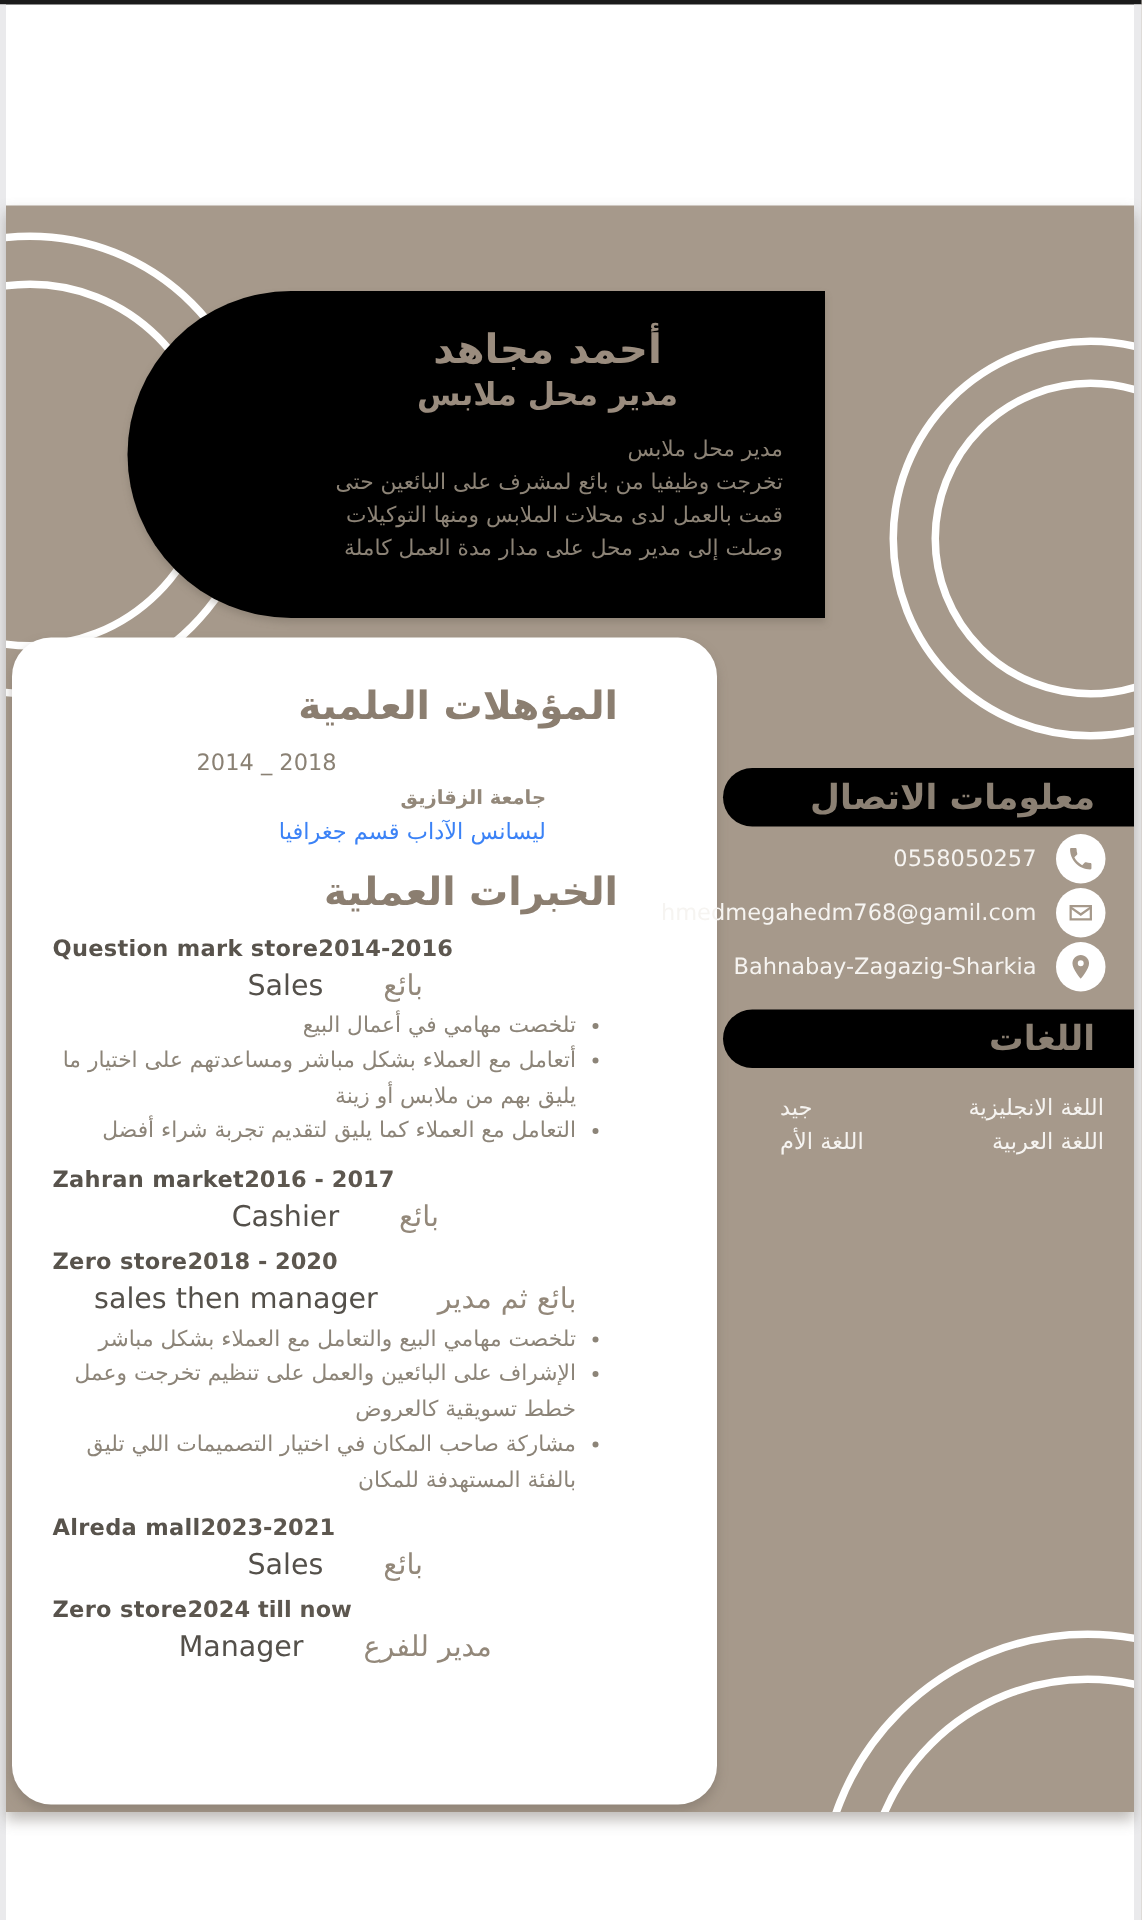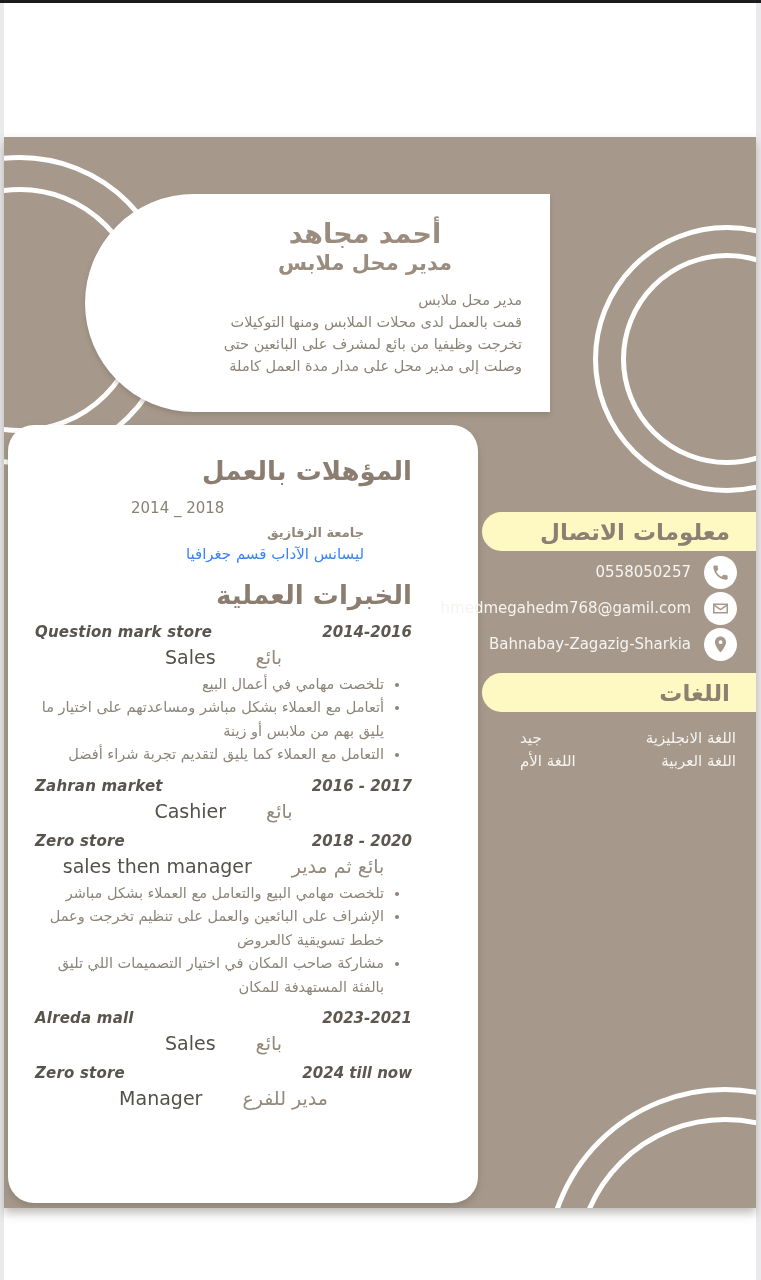--- a/index.html
+++ b/index.html
@@ -24,21 +24,21 @@
   .ring.tl-outer{left:-139px;top:18px;width:300px;height:300px;}
   .ring.tl-inner{left:-107px;top:50px;width:236px;height:236px;}
   .ring.r-outer{left:589px;top:88px;width:258px;height:258px;}
   .ring.r-inner{left:617px;top:116px;width:202px;height:202px;}
   .ring.br-outer{left:541px;top:950px;width:350px;height:350px;}
   .ring.br-inner{left:571px;top:980px;width:290px;height:290px;}
 
   
   .blob{
     position:absolute;left:81px;top:57px;width:465px;height:218px;
-    background:#ffffff;border-radius:110px 0 0 110px;
+    background:#000000;border-radius:110px 0 0 110px;
     box-shadow:0 3px 5px rgba(110,100,90,.35);
     box-sizing:border-box;padding-top:24px;
   }
   .name{
     text-align:center;padding-left:95px;
     font-size:27px;font-weight:bold;color:#9a8c7e;line-height:1.15;
   }
   .job-title{
     text-align:center;padding-left:95px;
     font-size:21px;font-weight:bold;color:#9a8c7e;line-height:1.2;margin-top:2px;
@@ -60,41 +60,40 @@
   .section-h{
     font-size:26px;font-weight:bold;color:#8b7e70;margin:0;text-align:right;line-height:1.3;
   }
   .edu-period{direction:ltr;text-align:left;padding-left:96px;margin-top:10px;
     font-size:15px;color:#8a8174;}
   .edu-school{font-size:13px;font-weight:bold;color:#93887a;margin-top:8px;margin-right:48px;}
   .edu-degree{font-size:15px;color:#3b82f6;margin-top:5px;margin-right:48px;}
   .sec-exp{margin-top:16px;}
 
   .job-head{
-    display:flex;direction:ltr;justify-content:space-between;align-items:baseline;
+    display:flex;direction:ltr;justify-content:flex-start;align-items:baseline;
     margin-top:10px;
-    font-style:italic;
   }
   .company{font-size:15px;font-weight:bold;color:#58534c;letter-spacing:.2px;}
   .period{font-size:15px;font-weight:bold;color:#5d574f;}
   .job-role{
     display:flex;direction:ltr;justify-content:center;align-items:baseline;gap:40px;
     margin-top:5px;
   }
   .role-en{font-size:19px;font-weight:normal;color:#54504a;}
   .role-ar{font-size:19px;font-weight:normal;color:#93887a;}
   ul.bullets{
     direction:rtl;margin:5px 8px 0 0;padding:0 20px 0 0;
     list-style:disc;color:#8c8478;font-size:14.5px;line-height:23.5px;
   }
   ul.bullets li::marker{color:#8c8478;}
 
   
   .pill{
-    position:absolute;right:0;height:39px;background:#fef9c3;
+    position:absolute;right:0;height:39px;background:#000000;
     border-radius:20px 0 0 20px;
     display:flex;align-items:center;justify-content:flex-end;
     box-sizing:border-box;padding-right:26px;
     font-size:23px;font-weight:bold;color:#8b8073;
   }
   .pill.contact{left:478px;top:375px;}
   .pill.langs{left:478px;top:536px;}
 
   .contact-list{position:absolute;left:460px;right:19px;top:417px;text-align:center;}
   .contact-row{
@@ -128,28 +127,28 @@
   <div class="ring r-outer"></div>
   <div class="ring r-inner"></div>
   <div class="ring br-outer"></div>
   <div class="ring br-inner"></div>
 
   <div class="blob">
     <div class="name">أحمد مجاهد</div>
     <div class="job-title">مدير محل ملابس</div>
     <div class="summary">
       <div>مدير محل ملابس</div>
+      <div>تخرجت وظيفيا من بائع لمشرف على البائعين حتى</div>
       <div>قمت بالعمل لدى محلات الملابس ومنها التوكيلات</div>
-      <div>تخرجت وظيفيا من بائع لمشرف على البائعين حتى</div>
       <div>وصلت إلى مدير محل على مدار مدة العمل كاملة</div>
     </div>
   </div>
 
   <div class="card">
-    <h2 class="section-h">المؤهلات بالعمل</h2>
+    <h2 class="section-h">المؤهلات العلمية</h2>
     <div class="edu-period">2014 _ 2018</div>
     <div class="edu-school">جامعة الزقازيق</div>
     <div class="edu-degree">ليسانس الآداب قسم جغرافيا</div>
 
     <h2 class="section-h sec-exp">الخبرات العملية</h2>
 
     <div class="job-head">
       <span class="company">Question mark store</span>
       <span class="period">2014-2016</span>
     </div>

